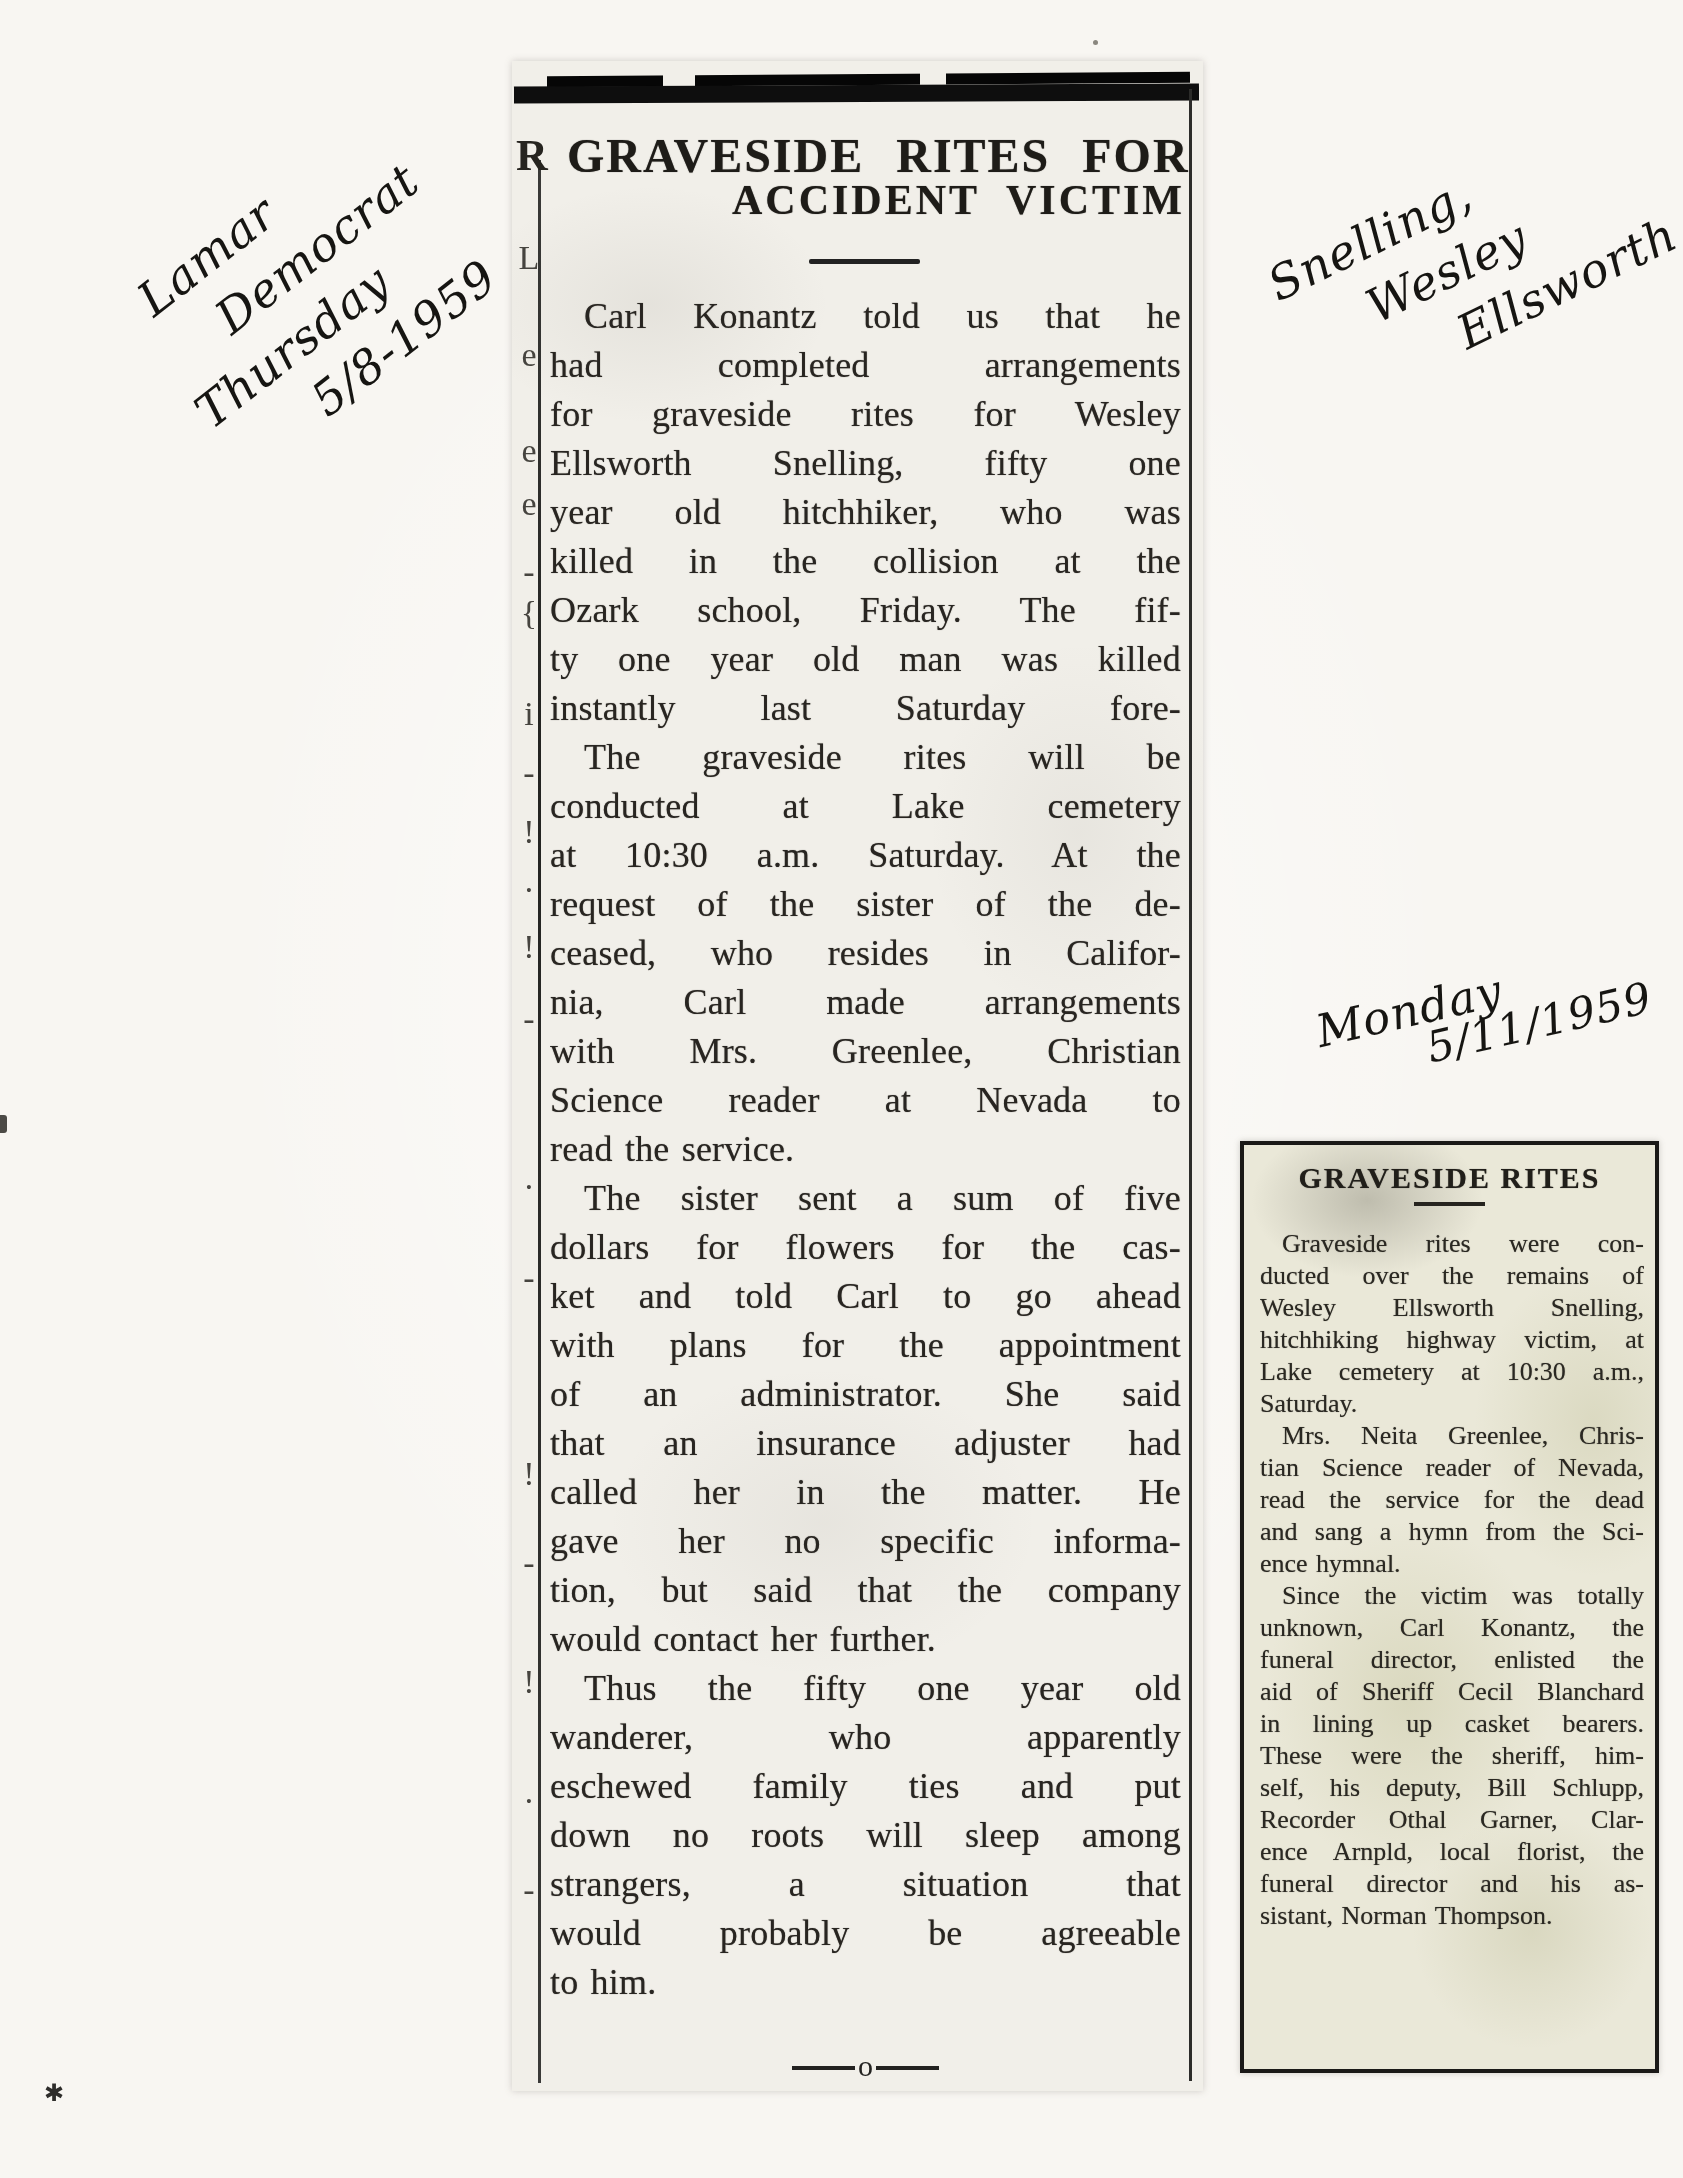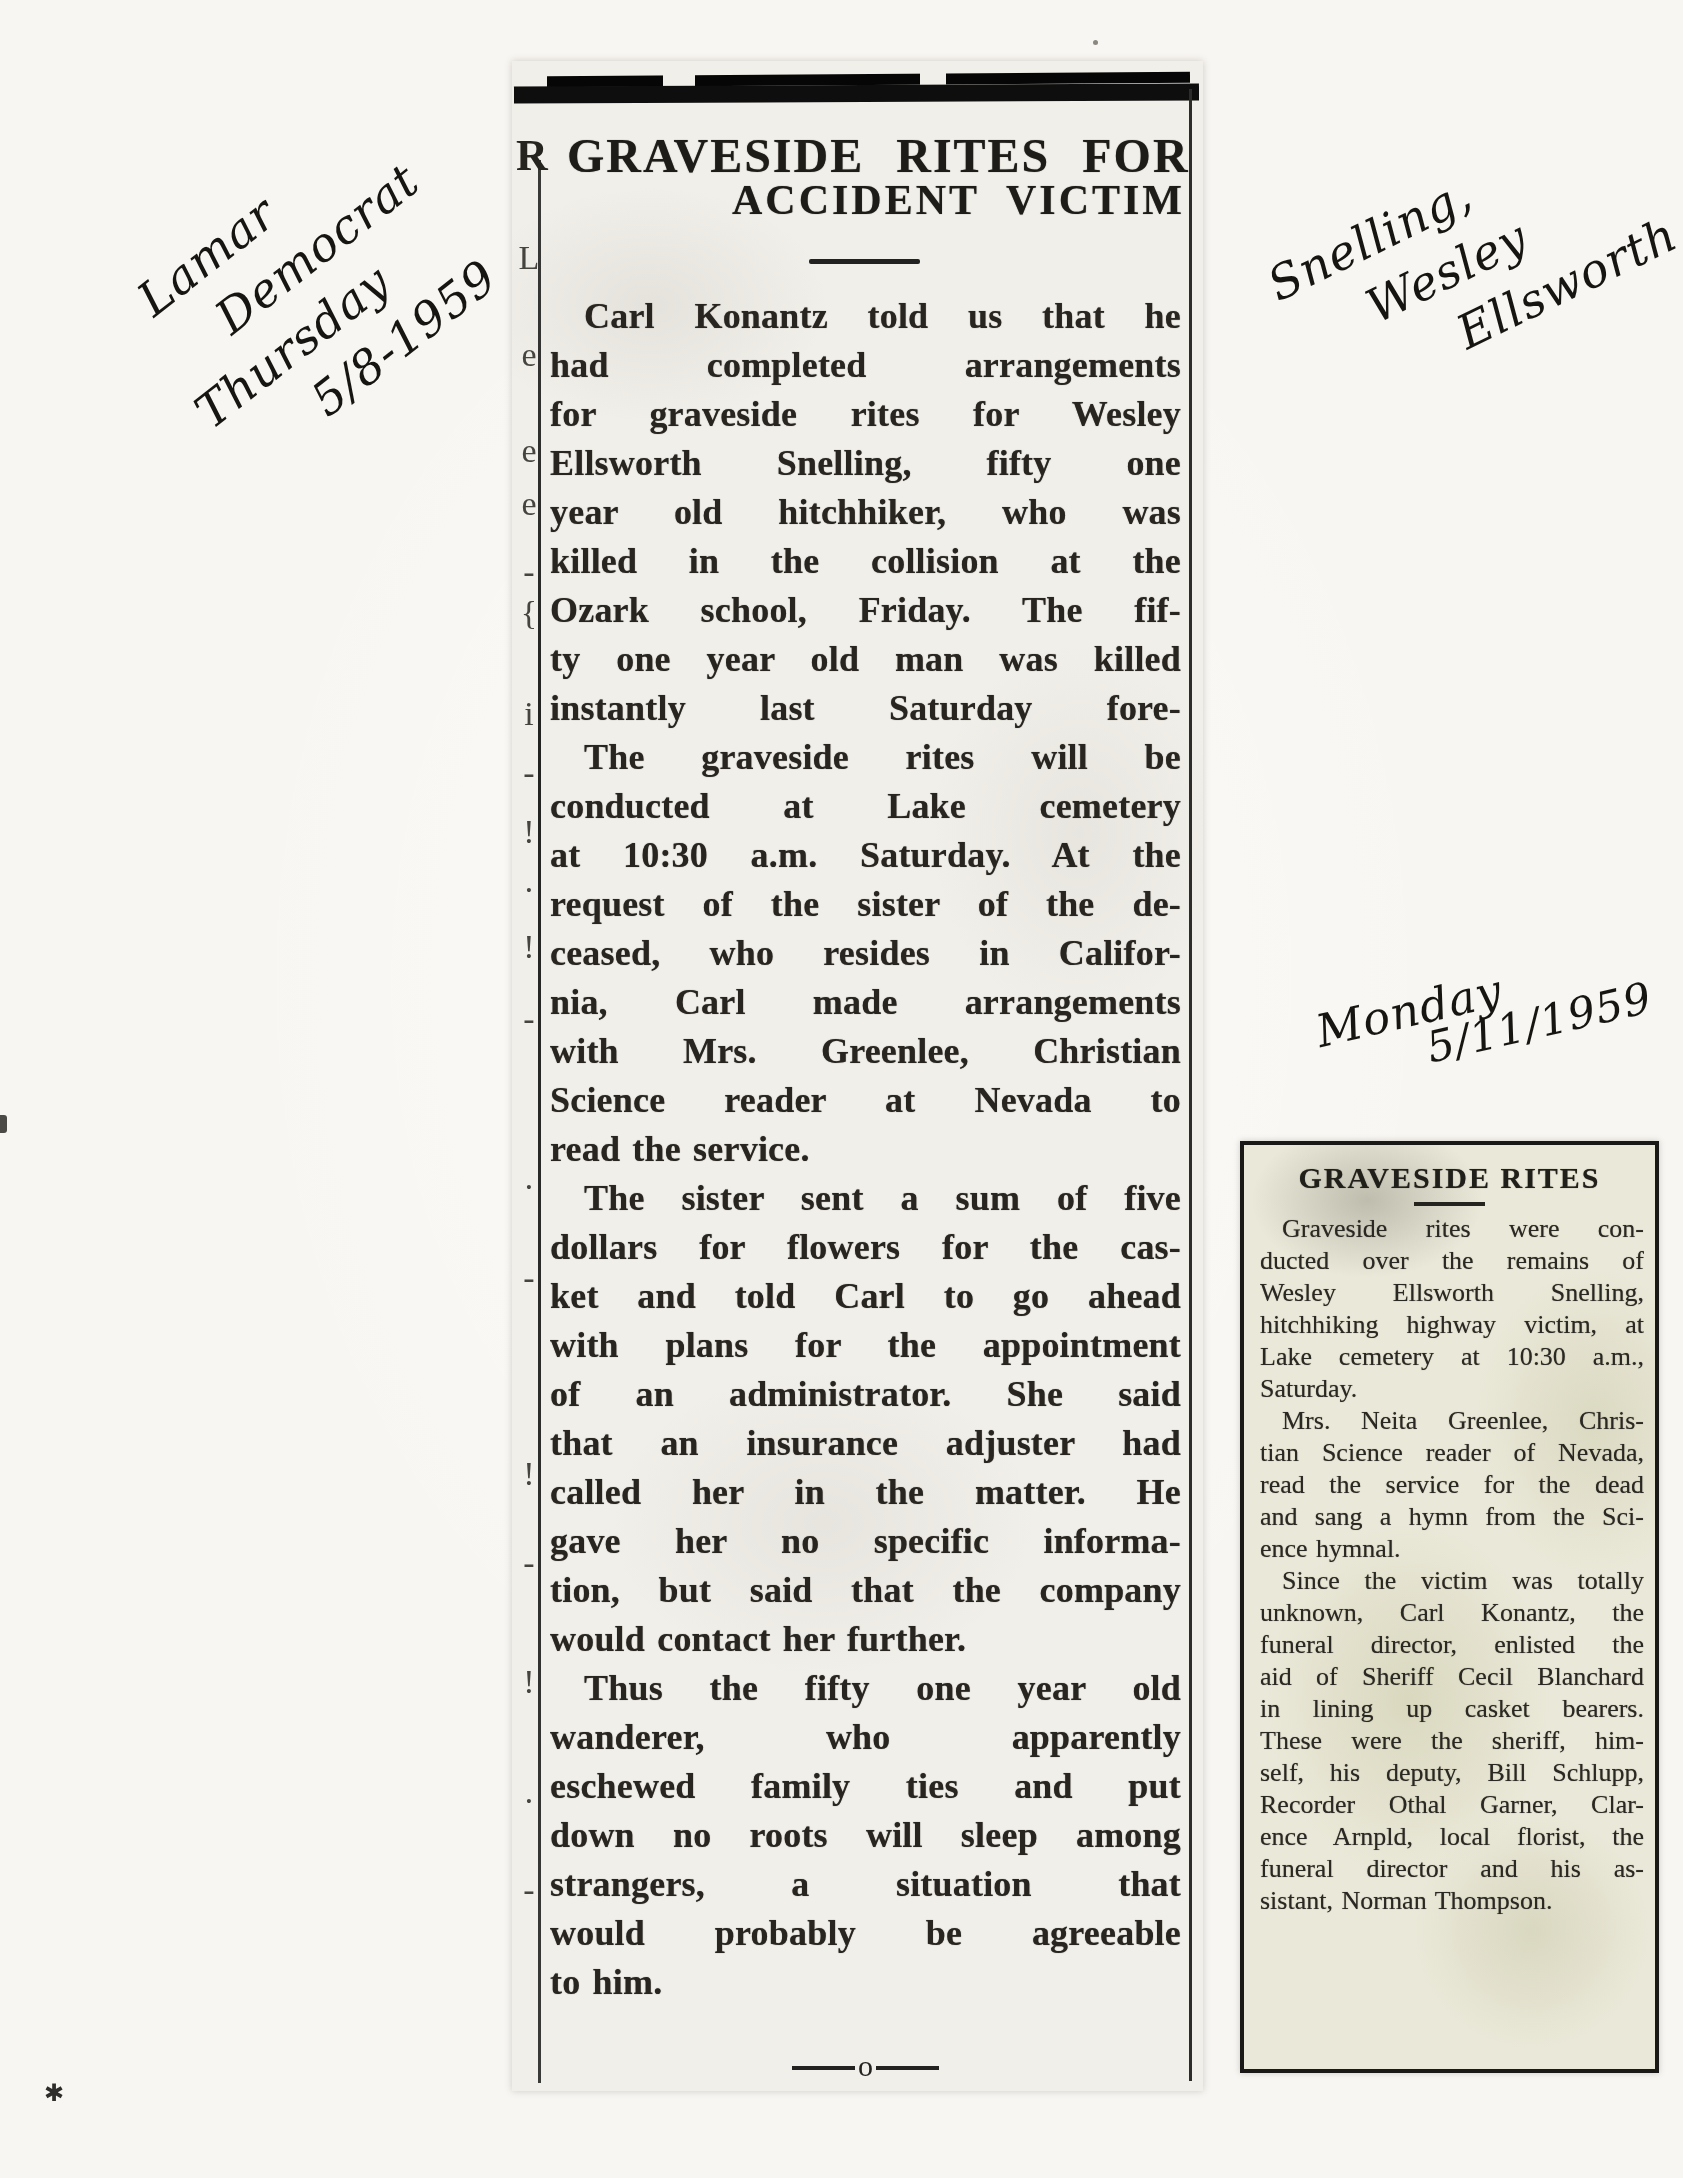--- a/index.html
+++ b/index.html
@@ -24,42 +24,42 @@
     background:linear-gradient(#3a3a38,#232321 30%,#2e2e2c 70%,#3a3a38);}
   .rule-r{position:absolute;left:677px;top:28px;bottom:10px;width:3px;background:#2c2c2a;}
   .hl1{position:absolute;left:55px;top:67px;font-size:48px;font-weight:bold;
     letter-spacing:2px;word-spacing:18px;color:#1e1c18;text-shadow:0 0 1px rgba(25,22,18,0.6);}
   .hl2{position:absolute;right:18px;top:115px;font-size:42px;font-weight:bold;
     letter-spacing:3px;word-spacing:14px;color:#1e1c18;text-shadow:0 0 1px rgba(25,22,18,0.6);}
   .hl-divider{position:absolute;left:297px;top:198px;width:111px;height:5px;background:#222;border-radius:2px;}
   .body-col{position:absolute;left:38px;top:231px;width:631px;}
   .bline{font-size:36px;line-height:49px;height:49px;overflow:hidden;color:#282521;
     text-align:justify;text-align-last:justify;word-spacing:3px;letter-spacing:0.2px;
-    text-shadow:0 0 1px rgba(40,36,30,0.6);font-weight:bold;}
+    text-shadow:0 0 1px rgba(40,36,30,0.6);}
   .bline.ps{text-indent:34px;}
   .bline.pe{text-align-last:left;}
   .frag{position:absolute;left:4px;width:26px;text-align:center;font-size:34px;color:#46443f;}
   .frag.fb{font-weight:bold;font-size:44px;color:#26241f;}
   .endmark{position:absolute;left:38px;top:1988px;width:631px;display:flex;align-items:center;
     justify-content:center;gap:3px;color:#232220;font-size:30px;}
   .endmark::before,.endmark::after{content:"";height:4px;width:63px;background:#232220;margin-top:3px;}
 
   
   .clip-small{position:absolute;left:1240px;top:1141px;width:419px;height:932px;box-sizing:border-box;
     border:4px solid #1a1917;background:#eae8d8;
     background-image:
       radial-gradient(ellipse 178px 119px at 30% 6%, rgba(110,108,95,0.35), transparent 65%),
       radial-gradient(ellipse 198px 257px at 85% 30%, rgba(150,150,90,0.18), transparent 60%),
       radial-gradient(ellipse 238px 297px at 40% 60%, rgba(160,160,100,0.22), transparent 60%),
       radial-gradient(ellipse 198px 198px at 70% 85%, rgba(150,150,95,0.20), transparent 60%);
     box-shadow:0 0 6px rgba(100,95,85,0.3);}
   .clip-small .hl{position:absolute;left:0;right:0;top:16px;text-align:center;font-size:30px;
     font-weight:bold;letter-spacing:2px;color:#211f1a;text-shadow:0 0 1px rgba(30,28,22,0.6);}
   .clip-small .hl-div{position:absolute;left:50%;margin-left:-36px;top:57px;width:71px;height:4px;background:#26241f;}
-  .clip-small .body-col-s{position:absolute;left:16px;top:68px;width:384px;}
+  .clip-small .body-col-s{position:absolute;left:16px;top:83px;width:384px;}
   .sline{font-size:26px;line-height:32px;height:32px;overflow:hidden;color:#2a2822;
     text-align:justify;text-align-last:justify;word-spacing:2px;
     text-shadow:0 0 1px rgba(45,42,34,0.55);}
   .sline.ps{text-indent:22px;}
   .sline.pe{text-align-last:left;}
 
   
   .hw{position:absolute;font-family:"DejaVu Serif",serif;font-style:italic;color:#161512;letter-spacing:1px;}
   .hw div{white-space:nowrap;}
   .hw-lamar{left:117px;top:166px;width:396px;transform:rotate(-38deg);font-size:47px;line-height:62px;}

